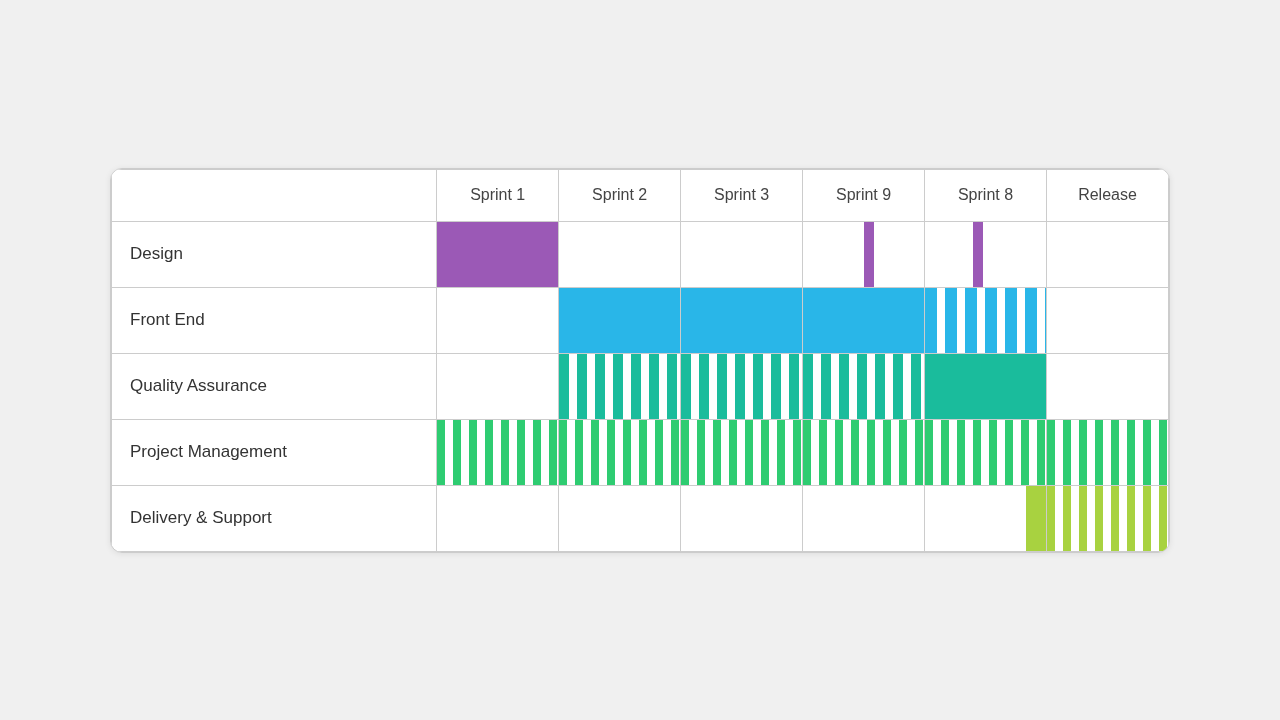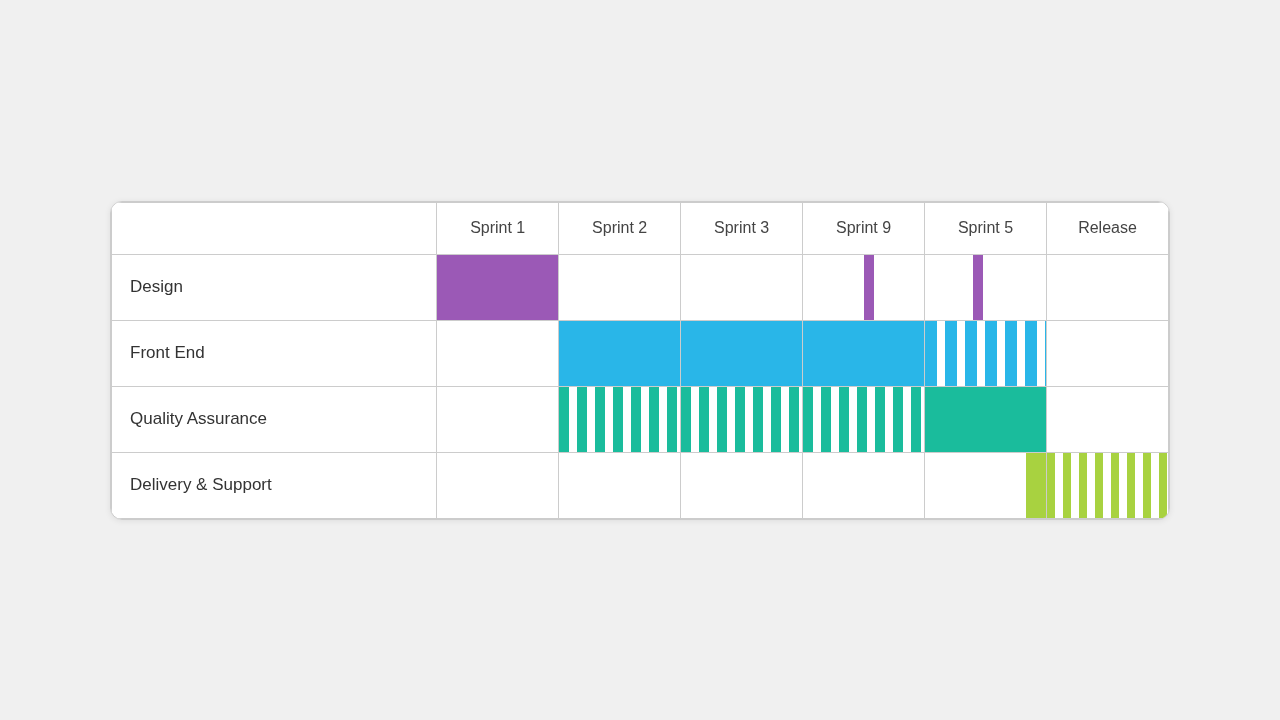--- a/index.html
+++ b/index.html
@@ -216,21 +216,21 @@
 
 <div class="chart-container">
   <table>
     <thead>
       <tr>
         <th class="row-label"></th>
         <th>Sprint 1</th>
         <th>Sprint 2</th>
         <th>Sprint 3</th>
         <th>Sprint 9</th>
-        <th>Sprint 5</th>
+        <th>Sprint 8</th>
         <th>Release</th>
       </tr>
     </thead>
     <tbody>
 
       <tr>
         <td class="row-label">Design</td>
         <td class="cell">
           <div class="design-s1"></div>
         </td>
@@ -289,20 +289,41 @@
           <div class="qa-s4-stripes"></div>
         </td>
         <td class="cell">
           <div class="qa-s5"></div>
         </td>
         <td class="cell">
           <div class="empty-cell"></div>
         </td>
       </tr>
 
+      <tr>
+        <td class="row-label">Project Management</td>
+        <td class="cell">
+          <div class="pm-stripes"></div>
+        </td>
+        <td class="cell">
+          <div class="pm-stripes"></div>
+        </td>
+        <td class="cell">
+          <div class="pm-stripes"></div>
+        </td>
+        <td class="cell">
+          <div class="pm-stripes"></div>
+        </td>
+        <td class="cell">
+          <div class="pm-stripes"></div>
+        </td>
+        <td class="cell">
+          <div class="pm-release-stripes"></div>
+        </td>
+      </tr>
 
       <tr>
         <td class="row-label">Delivery &amp; Support</td>
         <td class="cell">
           <div class="empty-cell"></div>
         </td>
         <td class="cell">
           <div class="empty-cell"></div>
         </td>
         <td class="cell">

